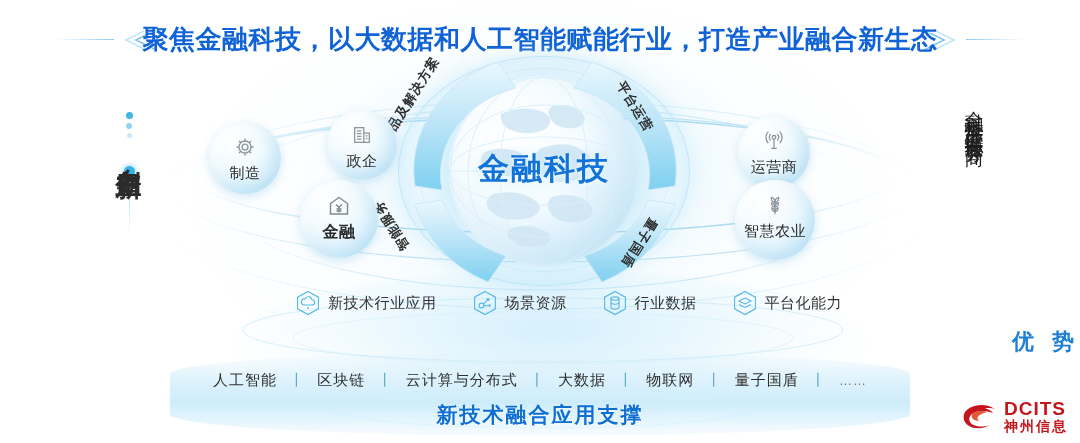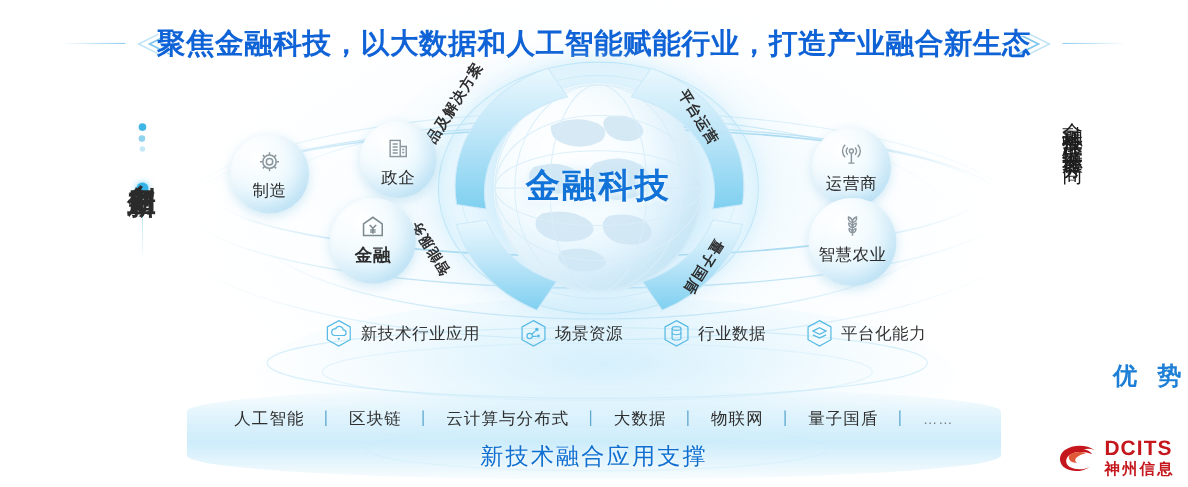--- a/index.html
+++ b/index.html
@@ -100,21 +100,21 @@
 
   
   .tech-band{position:absolute;left:170px;top:352px;width:740px;height:84px;
     background:linear-gradient(180deg,rgba(222,243,252,0) 0%,rgba(210,238,251,.75) 35%,rgba(197,233,250,.85) 60%,rgba(230,246,253,.25) 100%);
     border-radius:50%/22px;filter:blur(.3px);}
   .tech-row{position:absolute;left:0;top:371px;width:1080px;text-align:center;
     font-size:15px;color:#2f2f2f;letter-spacing:1px;}
   .tech-row .sep{color:#5fa8cf;margin:0 7px;}
   .tech-row .ell{color:#7d7d7d;font-size:13px;}
   .tech-title{position:absolute;left:0;top:401px;width:1080px;text-align:center;
-    font-size:21px;font-weight:normal;color:#0f6fd0;letter-spacing:2px;
+    font-size:21px;font-weight:bold;color:#0f6fd0;letter-spacing:2px;
     text-shadow:0 1px 3px rgba(255,255,255,.9);}
 
   
   .logo{position:absolute;right:12px;bottom:8px;display:flex;align-items:center;gap:7px;}
   .logo .mark{width:36px;height:28px;flex:0 0 36px;}
   .logo .txt .en{font-size:19px;font-weight:bold;color:#c4161c;letter-spacing:1px;line-height:1;}
   .logo .txt .cn{font-size:14px;font-weight:bold;color:#c4161c;letter-spacing:2px;line-height:1.25;}
 </style>
 </head>
 <body>

